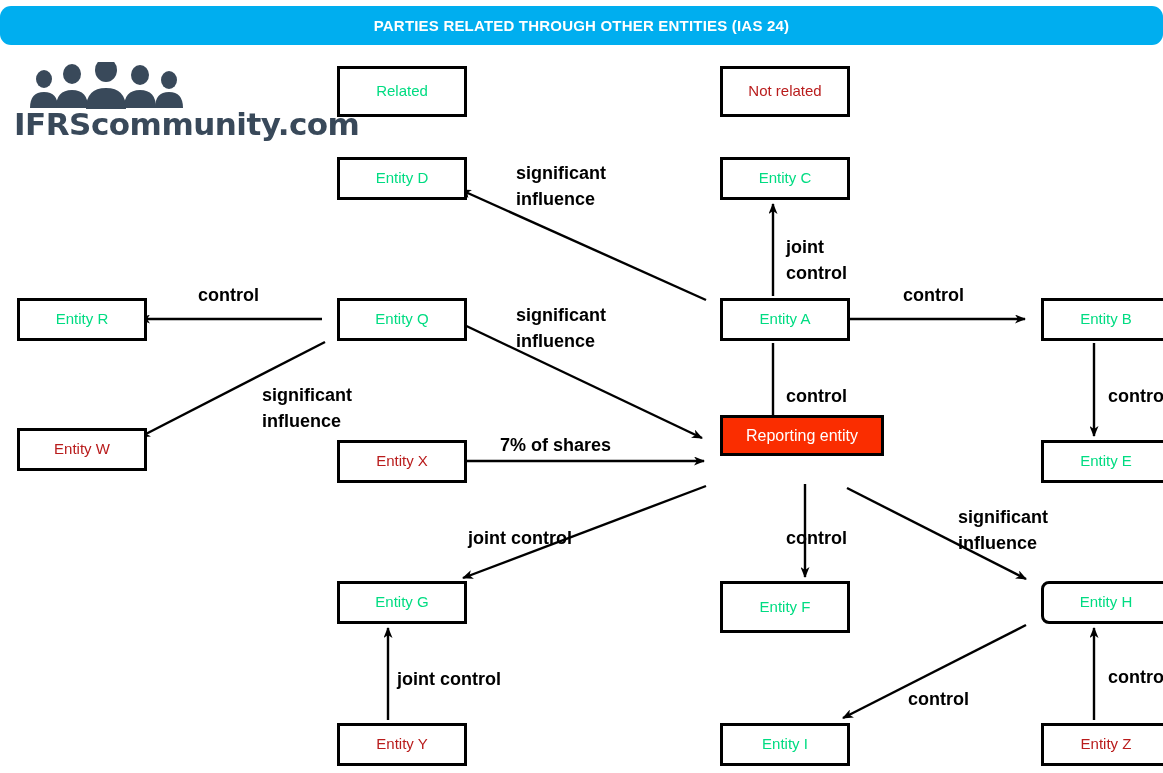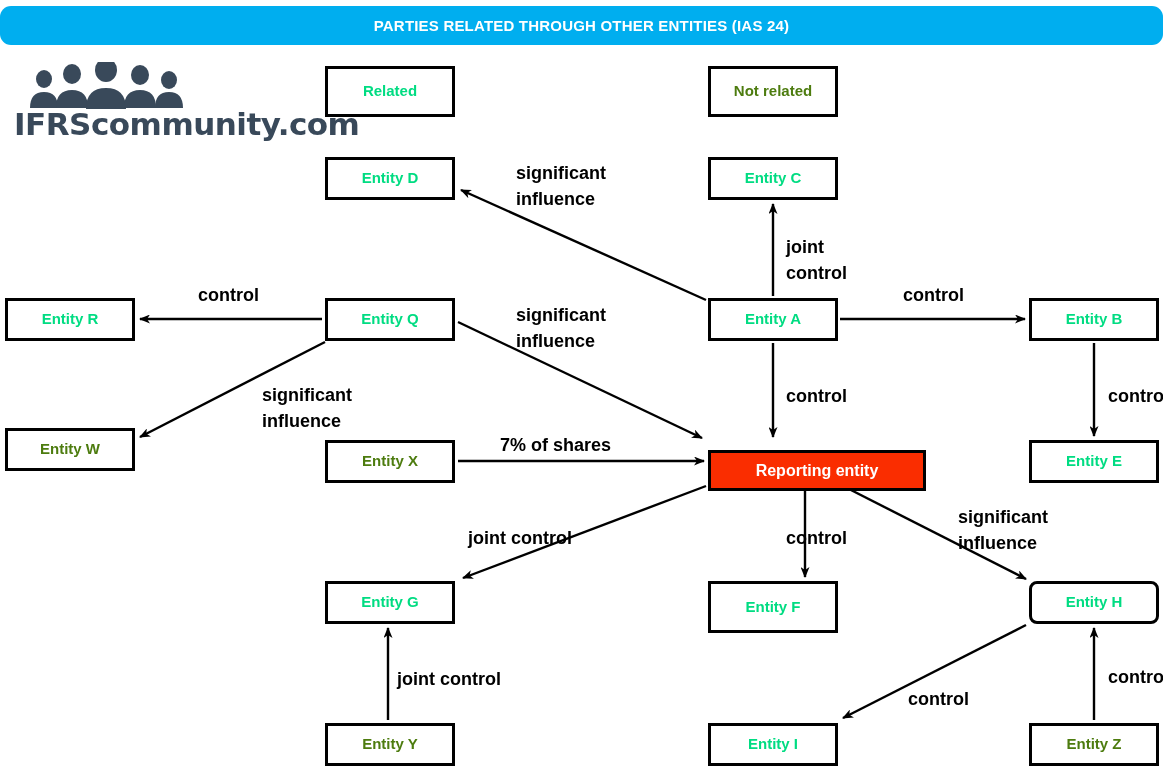--- a/index.html
+++ b/index.html
@@ -24,25 +24,25 @@
     font-family:"DejaVu Sans",sans-serif;
   }
 
   
   svg#wires{position:absolute;left:0;top:0;width:1163px;height:773px;}
 
   
   .node{
     position:absolute;box-sizing:border-box;border:3px solid #000;background:#fff;
     display:flex;align-items:center;justify-content:center;
-    font-weight:bold;font-size:15px;font-family:"Liberation Sans",sans-serif;
-    text-align:center;line-height:1.1;
+    font-weight:normal;font-size:15px;font-family:"Liberation Sans",sans-serif;
+    text-align:center;line-height:1.1;margin-left:12px;
   }
   .node.green{color:#00DC82;}
-  .node.blue{color:#4d7c0f;}
+  .node.blue{color:#b91c1c;}
   .node.reporting{background:#FA2D00;color:#ffffff;border:3px solid #000;font-size:16px;}
 
   
   .elabel{
     position:absolute;color:#000;font-weight:bold;font-size:18px;
     font-family:"Liberation Sans",sans-serif;line-height:1.45;white-space:pre-line;
   }
 </style>
 </head>
 <body>
@@ -120,21 +120,21 @@
       </div>
       <div class="node green" style="left: 1029px; top: 298px; width: 130px; height: 43px;">
         <span>Entity B</span>
       </div>
       <div class="node blue" style="left: 5px; top: 428px; width: 130px; height: 43px;">
         <span>Entity W</span>
       </div>
       <div class="node blue" style="left: 325px; top: 440px; width: 130px; height: 43px;">
         <span>Entity X</span>
       </div>
-      <div class="node reporting" style="left: 708px; top: 450px; width: 218px; height: 41px;">
+      <div class="node reporting" style="left: 708px; top: 415px; width: 164px; height: 41px;">
         <span>Reporting entity</span>
       </div>
       <div class="node green" style="left: 1029px; top: 440px; width: 130px; height: 43px;">
         <span>Entity E</span>
       </div>
       <div class="node green" style="left: 325px; top: 581px; width: 130px; height: 43px;">
         <span>Entity G</span>
       </div>
       <div class="node green" style="left: 708px; top: 581px; width: 130px; height: 52px;">
         <span>Entity F</span>

